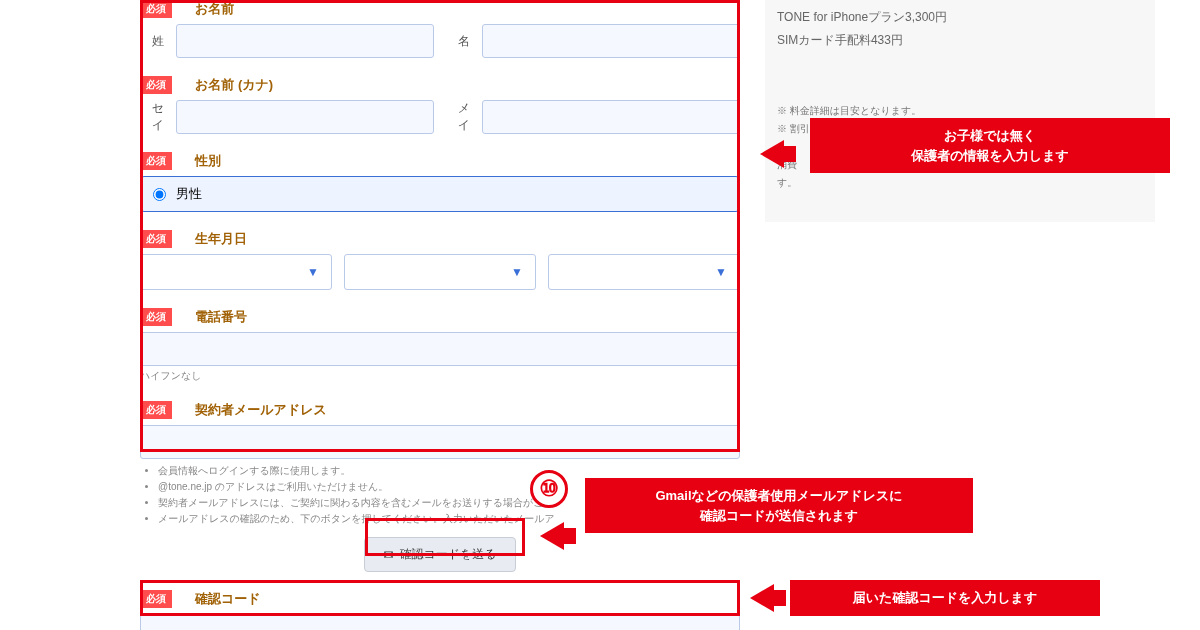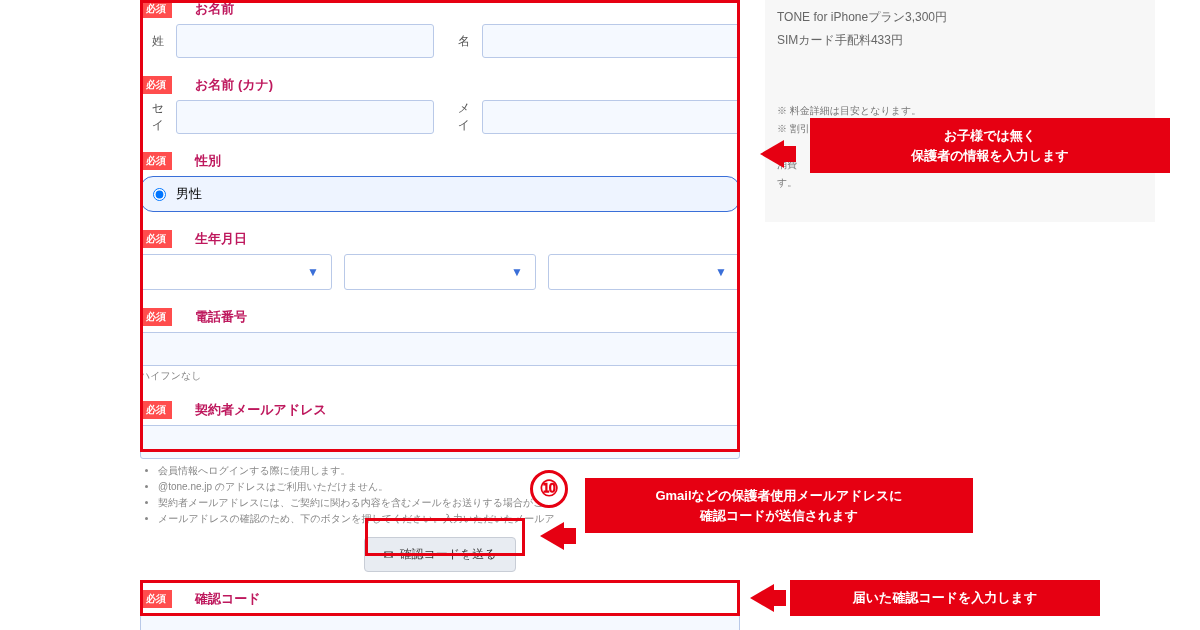--- a/index.html
+++ b/index.html
@@ -2,30 +2,30 @@
 <html><head>
 <meta charset="utf-8">
 <style>
 * { box-sizing: border-box; margin: 0; padding: 0; }
 body { font-family: "Hiragino Kaku Gothic ProN", "メイリオ", Meiryo, sans-serif; background: #fff; width: 1200px; height: 630px; overflow: hidden; position: relative; }
 
 .main { position: absolute; left: 140px; top: 0; width: 600px; }
 .field { margin-bottom: 18px; }
 .field-header { display: flex; align-items: center; gap: 23px; margin-bottom: 6px; }
 .req-badge { background: #ff4d4d; color: #fff; font-size: 10px; padding: 2px 6px; font-weight: bold; }
-.field-label { font-size: 13px; font-weight: bold; color: #be185d; }
+.field-label { font-size: 13px; font-weight: bold; color: #a16207; }
 
 .name-row { display: flex; gap: 12px; align-items: center; }
 .name-row label { font-size: 12px; color: #555; width: 24px; text-align: right; }
 .name-row input { flex: 1; }
 
 input[type=text] { height: 34px; border: 1px solid #b9c9e8; border-radius: 3px; padding: 0 8px; font-size: 13px; background: #f5f9ff; width: 100%; }
 
 .gender-row { display: flex; gap: 12px; }
-.gender-opt { flex: 1; border: 1px solid #ccc; border-radius: 13px; height: 36px; display: flex; align-items: center; padding: 0 12px; font-size: 13px; gap: 6px; }
+.gender-opt { flex: 1; border: 1px solid #ccc; border-radius: 4px; height: 36px; display: flex; align-items: center; padding: 0 12px; font-size: 13px; gap: 6px; }
 .gender-opt.selected { border-color: #3a6fd8; background: #eef4ff; }
 .gender-opt input { margin-right: 4px; }
 
 .dob-row { display: flex; gap: 12px; }
 .select-box { flex: 1; height: 36px; border: 1px solid #b9c9e8; border-radius: 3px; background: #fff; position: relative; display: flex; align-items: center; justify-content: flex-end; padding: 0 12px; }
 .select-box .chev { color: #3a6fd8; font-size: 12px; }
 
 .helper { font-size: 10px; color: #888; margin-top: 3px; }
 .bullets { list-style: disc; padding-left: 18px; color: #888; font-size: 10px; line-height: 1.6; margin-top: 4px; }
 

